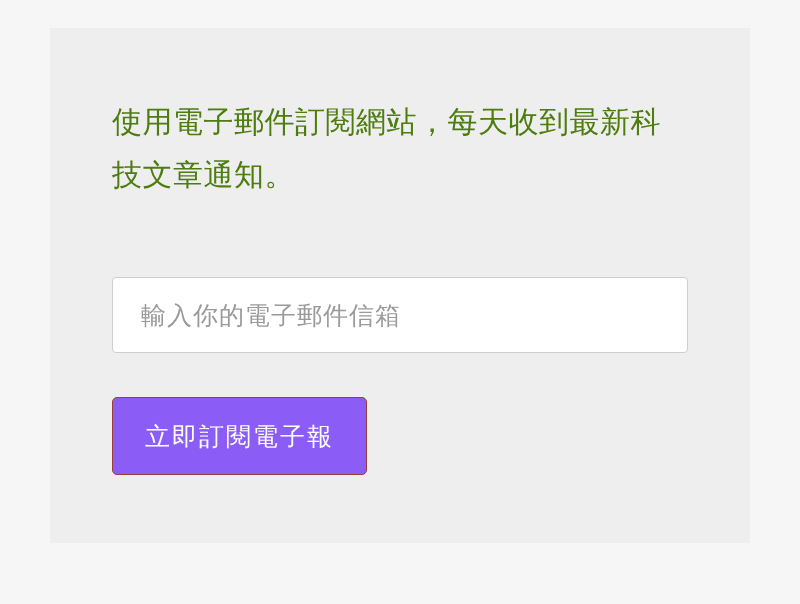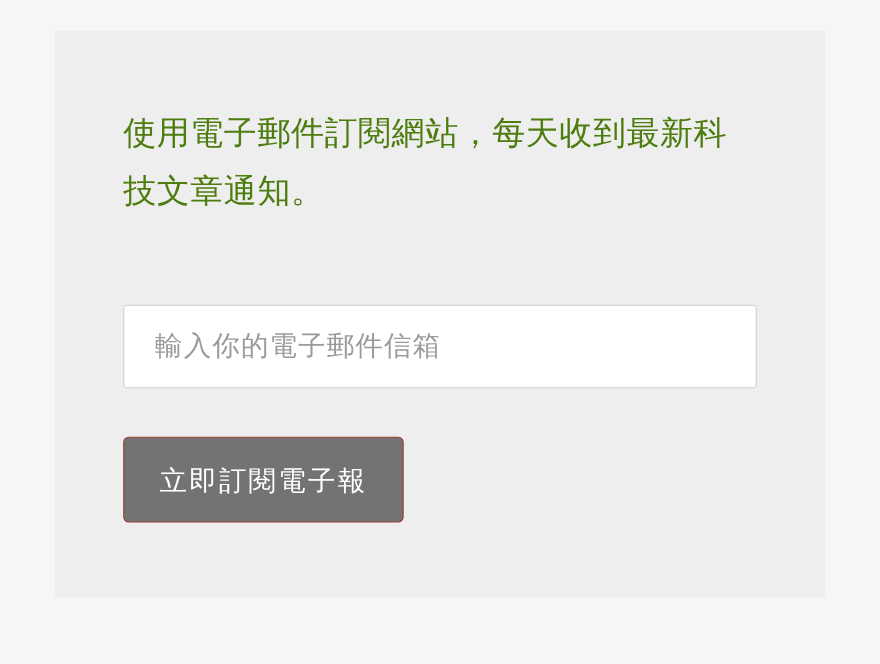--- a/index.html
+++ b/index.html
@@ -41,21 +41,21 @@
       font-family: inherit;
     }
     .email-input::placeholder {
       color: #9a9a9a;
       letter-spacing: 1px;
     }
     .subscribe-button {
       margin-top: 44px;
       height: 78px;
       padding: 0 32px;
-      background: #737373;
+      background: #8b5cf6;
       color: #ffffff;
       font-size: 25px;
       border: 1px solid #9a3e36;
       border-radius: 5px;
       cursor: pointer;
       font-family: inherit;
       letter-spacing: 2px;
       font-weight: 400;
     }
   </style>

